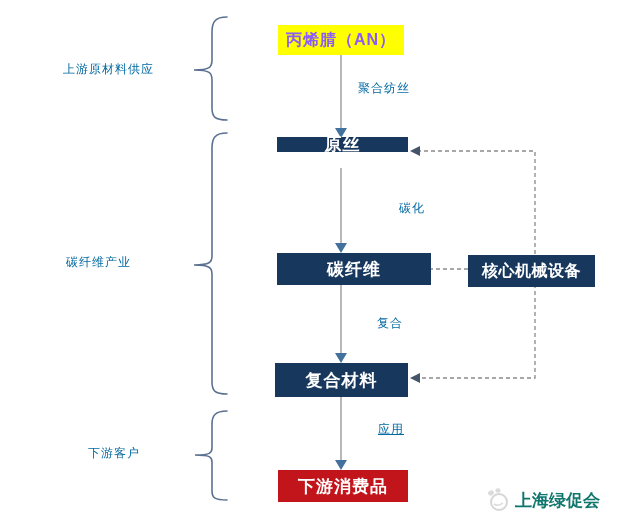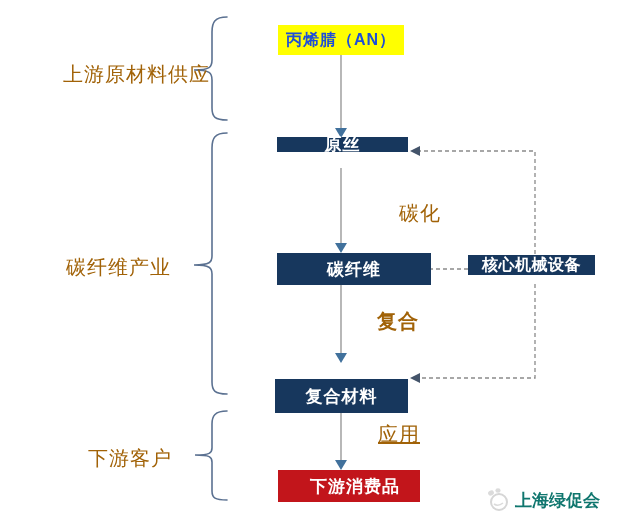--- a/index.html
+++ b/index.html
@@ -7,36 +7,36 @@
     position:relative;width:624px;height:530px;background:#ffffff;overflow:hidden;
     font-family:"Liberation Sans",sans-serif;
   }
   .stage svg.overlay{position:absolute;left:0;top:0;}
   .node{
     position:absolute;display:flex;align-items:center;justify-content:center;
     font-weight:bold;font-family:"Liberation Sans",sans-serif;
     letter-spacing:1px;white-space:nowrap;
   }
   .node-navy{background:#17375D;color:#fff;font-size:17px;}
-  .node-yellow{background:#FFFF00;color:#1d4ed8;font-size:16px;}
+  .node-yellow{background:#FFFF00;color:#8b5cf6;font-size:16px;}
   .node-red{background:#C2151B;color:#fff;font-size:17px;}
   .n-acrylonitrile{left:278px;top:25px;width:126px;height:30px;}
   .n-precursor{left:277px;top:137px;width:131px;height:15px;}
   .n-carbonfiber{left:277px;top:253px;width:154px;height:32px;}
-  .n-machinery{left:468px;top:255px;width:127px;height:20px;font-size:16px;letter-spacing:0.5px;}
-  .n-composite{left:275px;top:363px;width:133px;height:34px;margin-top:16px;}
-  .n-consumer{left:278px;top:470px;width:130px;height:32px;padding-left:12px;}
+  .n-machinery{left:468px;top:255px;width:127px;height:32px;font-size:16px;letter-spacing:0.5px;}
+  .n-composite{left:275px;top:363px;width:133px;height:34px;}
+  .n-consumer{left:278px;top:470px;width:130px;height:32px;}
   .edge-label,.group-label{
-    position:absolute;color:#a16207;font-size:20px;
+    position:absolute;color:#0369a1;font-size:12px;
     font-family:"Liberation Serif",serif;font-weight:500;
     white-space:nowrap;letter-spacing:1px;
   }
   .l-spinning{left:358px;top:80px;}
   .l-carbonization{left:399px;top:200px;}
-  .l-compositing{left:377px;top:308px;font-weight:bold;}
+  .l-compositing{left:377px;top:315px;}
   .l-application{left:378px;top:421px;text-decoration:underline;}
   .g-upstream{left:63px;top:61px;}
   .g-industry{left:66px;top:254px;}
   .g-downstream{left:88px;top:445px;}
   .watermark{
     position:absolute;left:486px;top:487px;display:flex;align-items:center;gap:5px;
     color:#0f766e;font-size:17px;font-weight:bold;white-space:nowrap;
     font-family:"Liberation Sans",sans-serif;
   }
 </style>
@@ -88,20 +88,21 @@
     </g>
   </svg>
 
   <div class="node node-yellow n-acrylonitrile">丙烯腈（AN）</div>
   <div class="node node-navy n-precursor">原丝</div>
   <div class="node node-navy n-carbonfiber">碳纤维</div>
   <div class="node node-navy n-machinery">核心机械设备</div>
   <div class="node node-navy n-composite">复合材料</div>
   <div class="node node-red n-consumer">下游消费品</div>
 
+  <div class="edge-label l-spinning">聚合纺丝</div>
   <div class="edge-label l-carbonization">碳化</div>
   <div class="edge-label l-compositing">复合</div>
   <div class="edge-label l-application">应用</div>
 
   <div class="group-label g-upstream">上游原材料供应</div>
   <div class="group-label g-industry">碳纤维产业</div>
   <div class="group-label g-downstream">下游客户</div>
 
   <div class="watermark">
     <svg width="24" height="26" viewBox="0 0 24 26">

